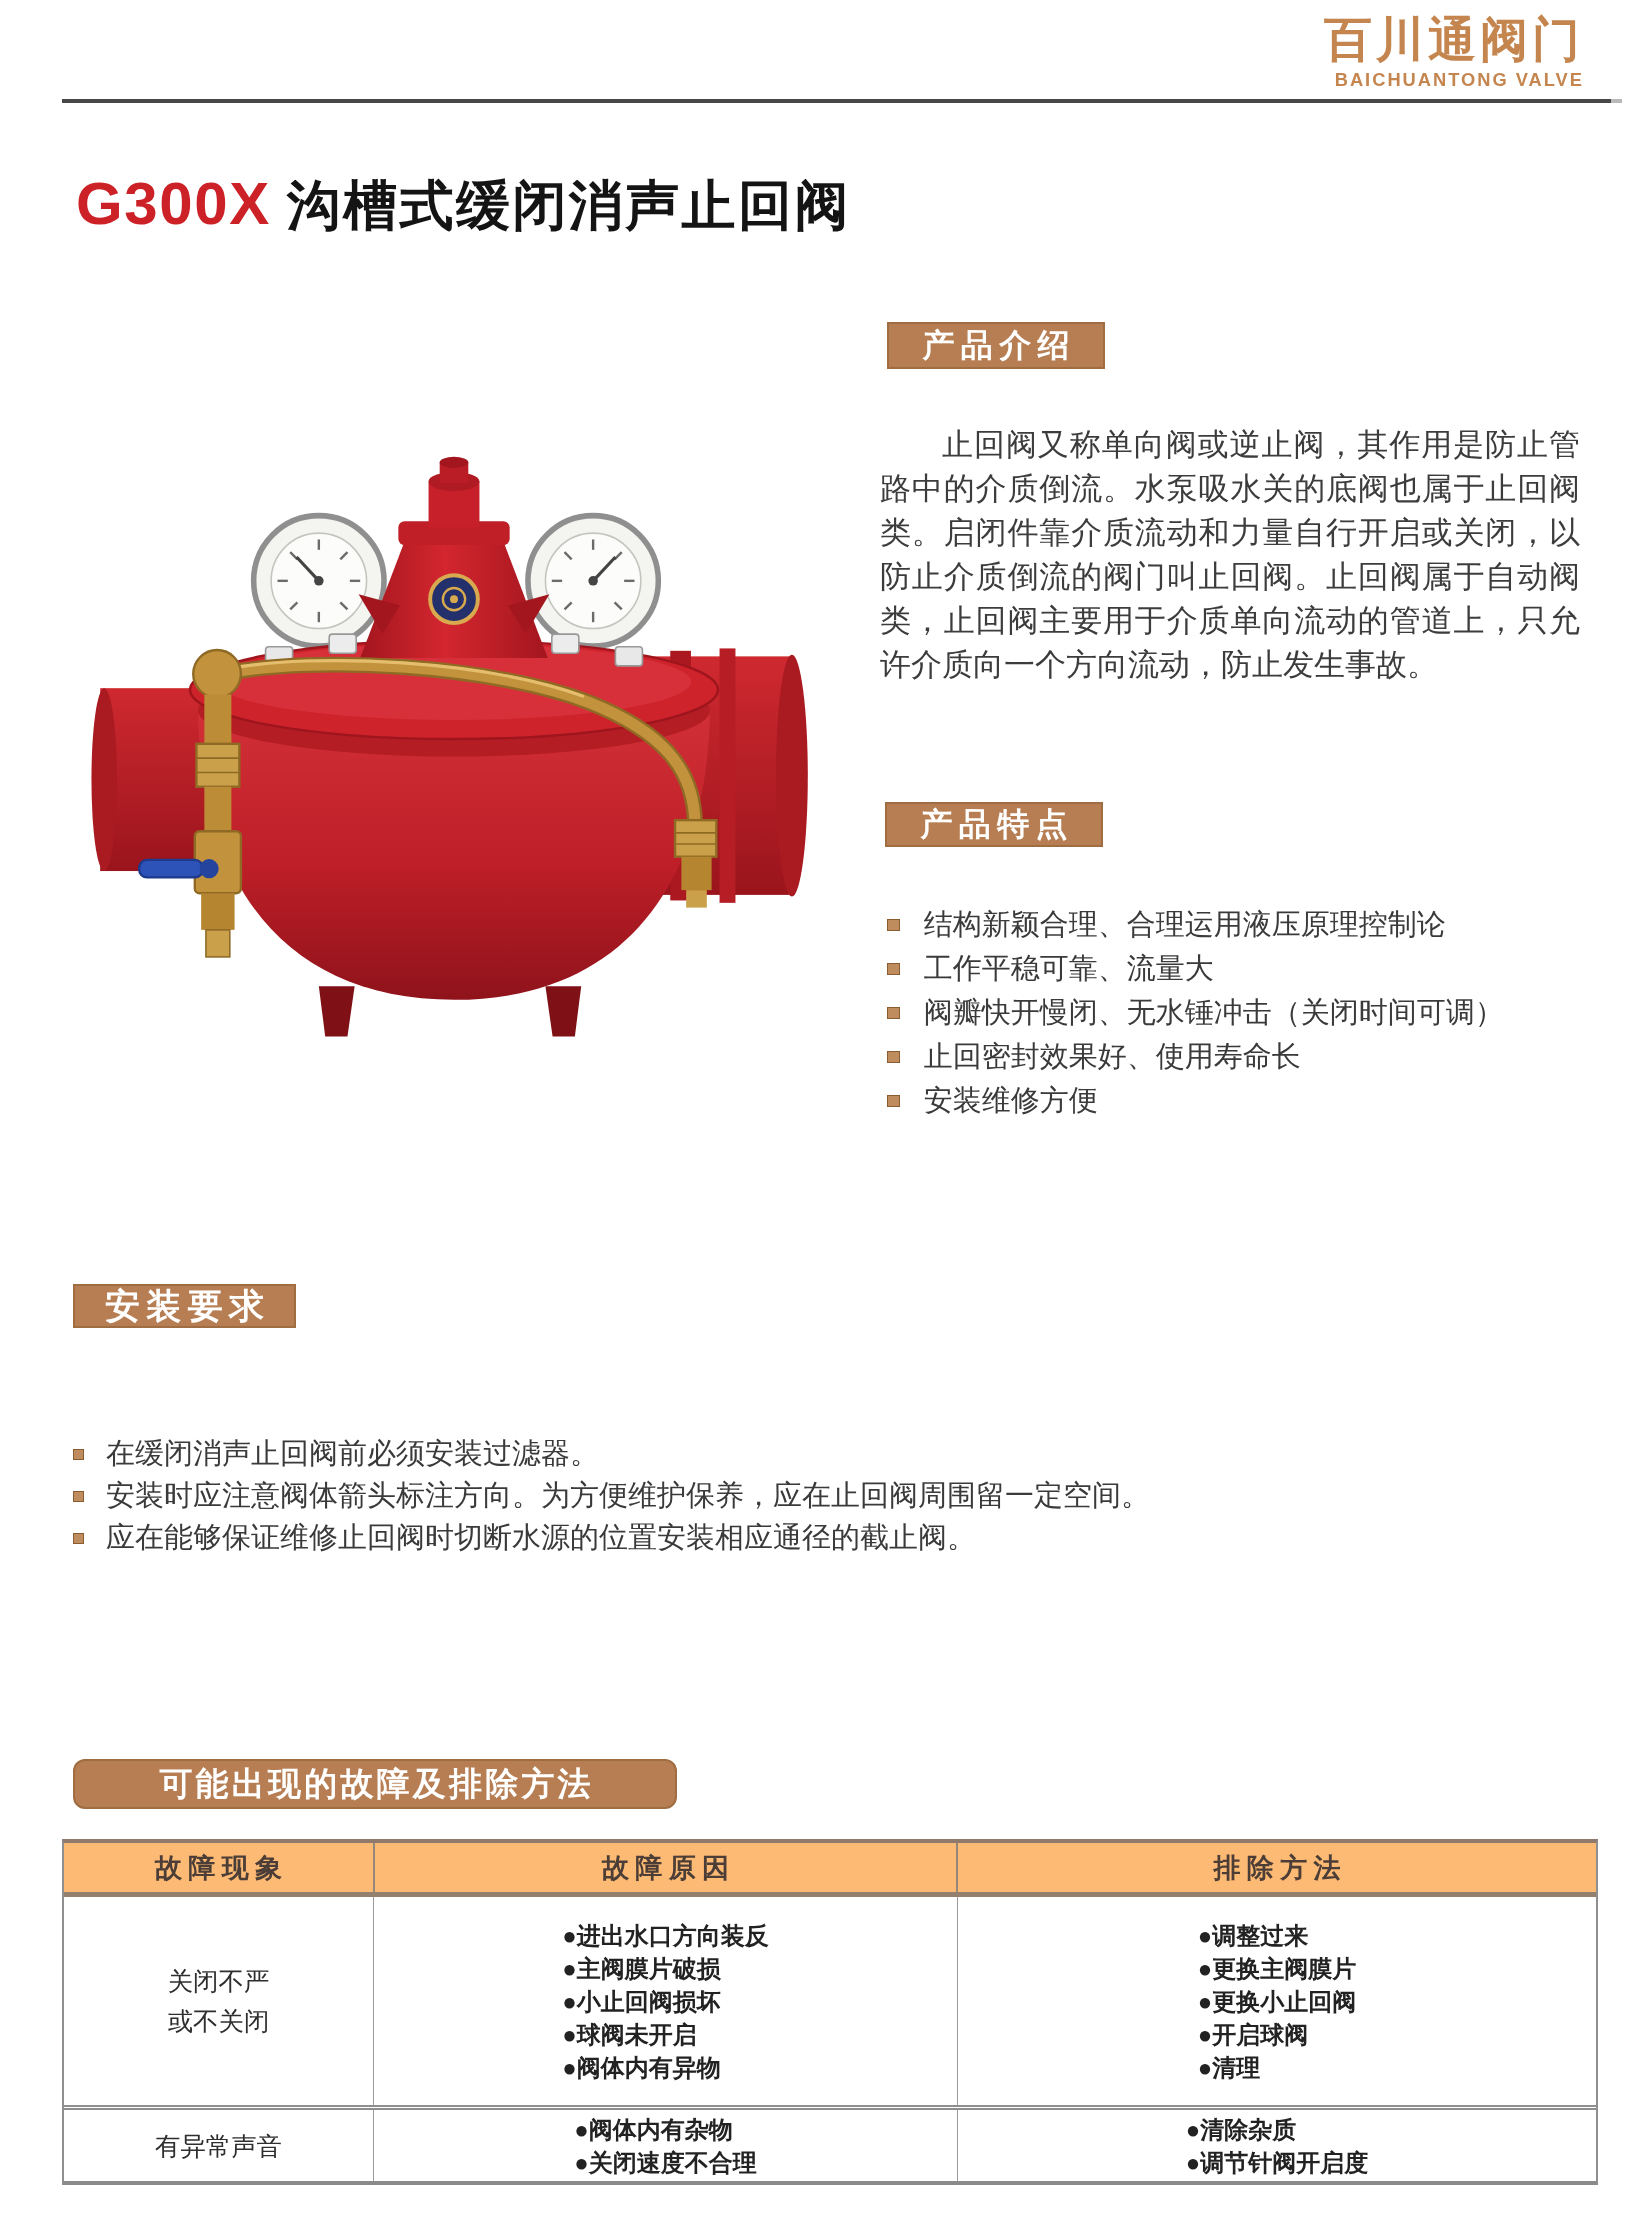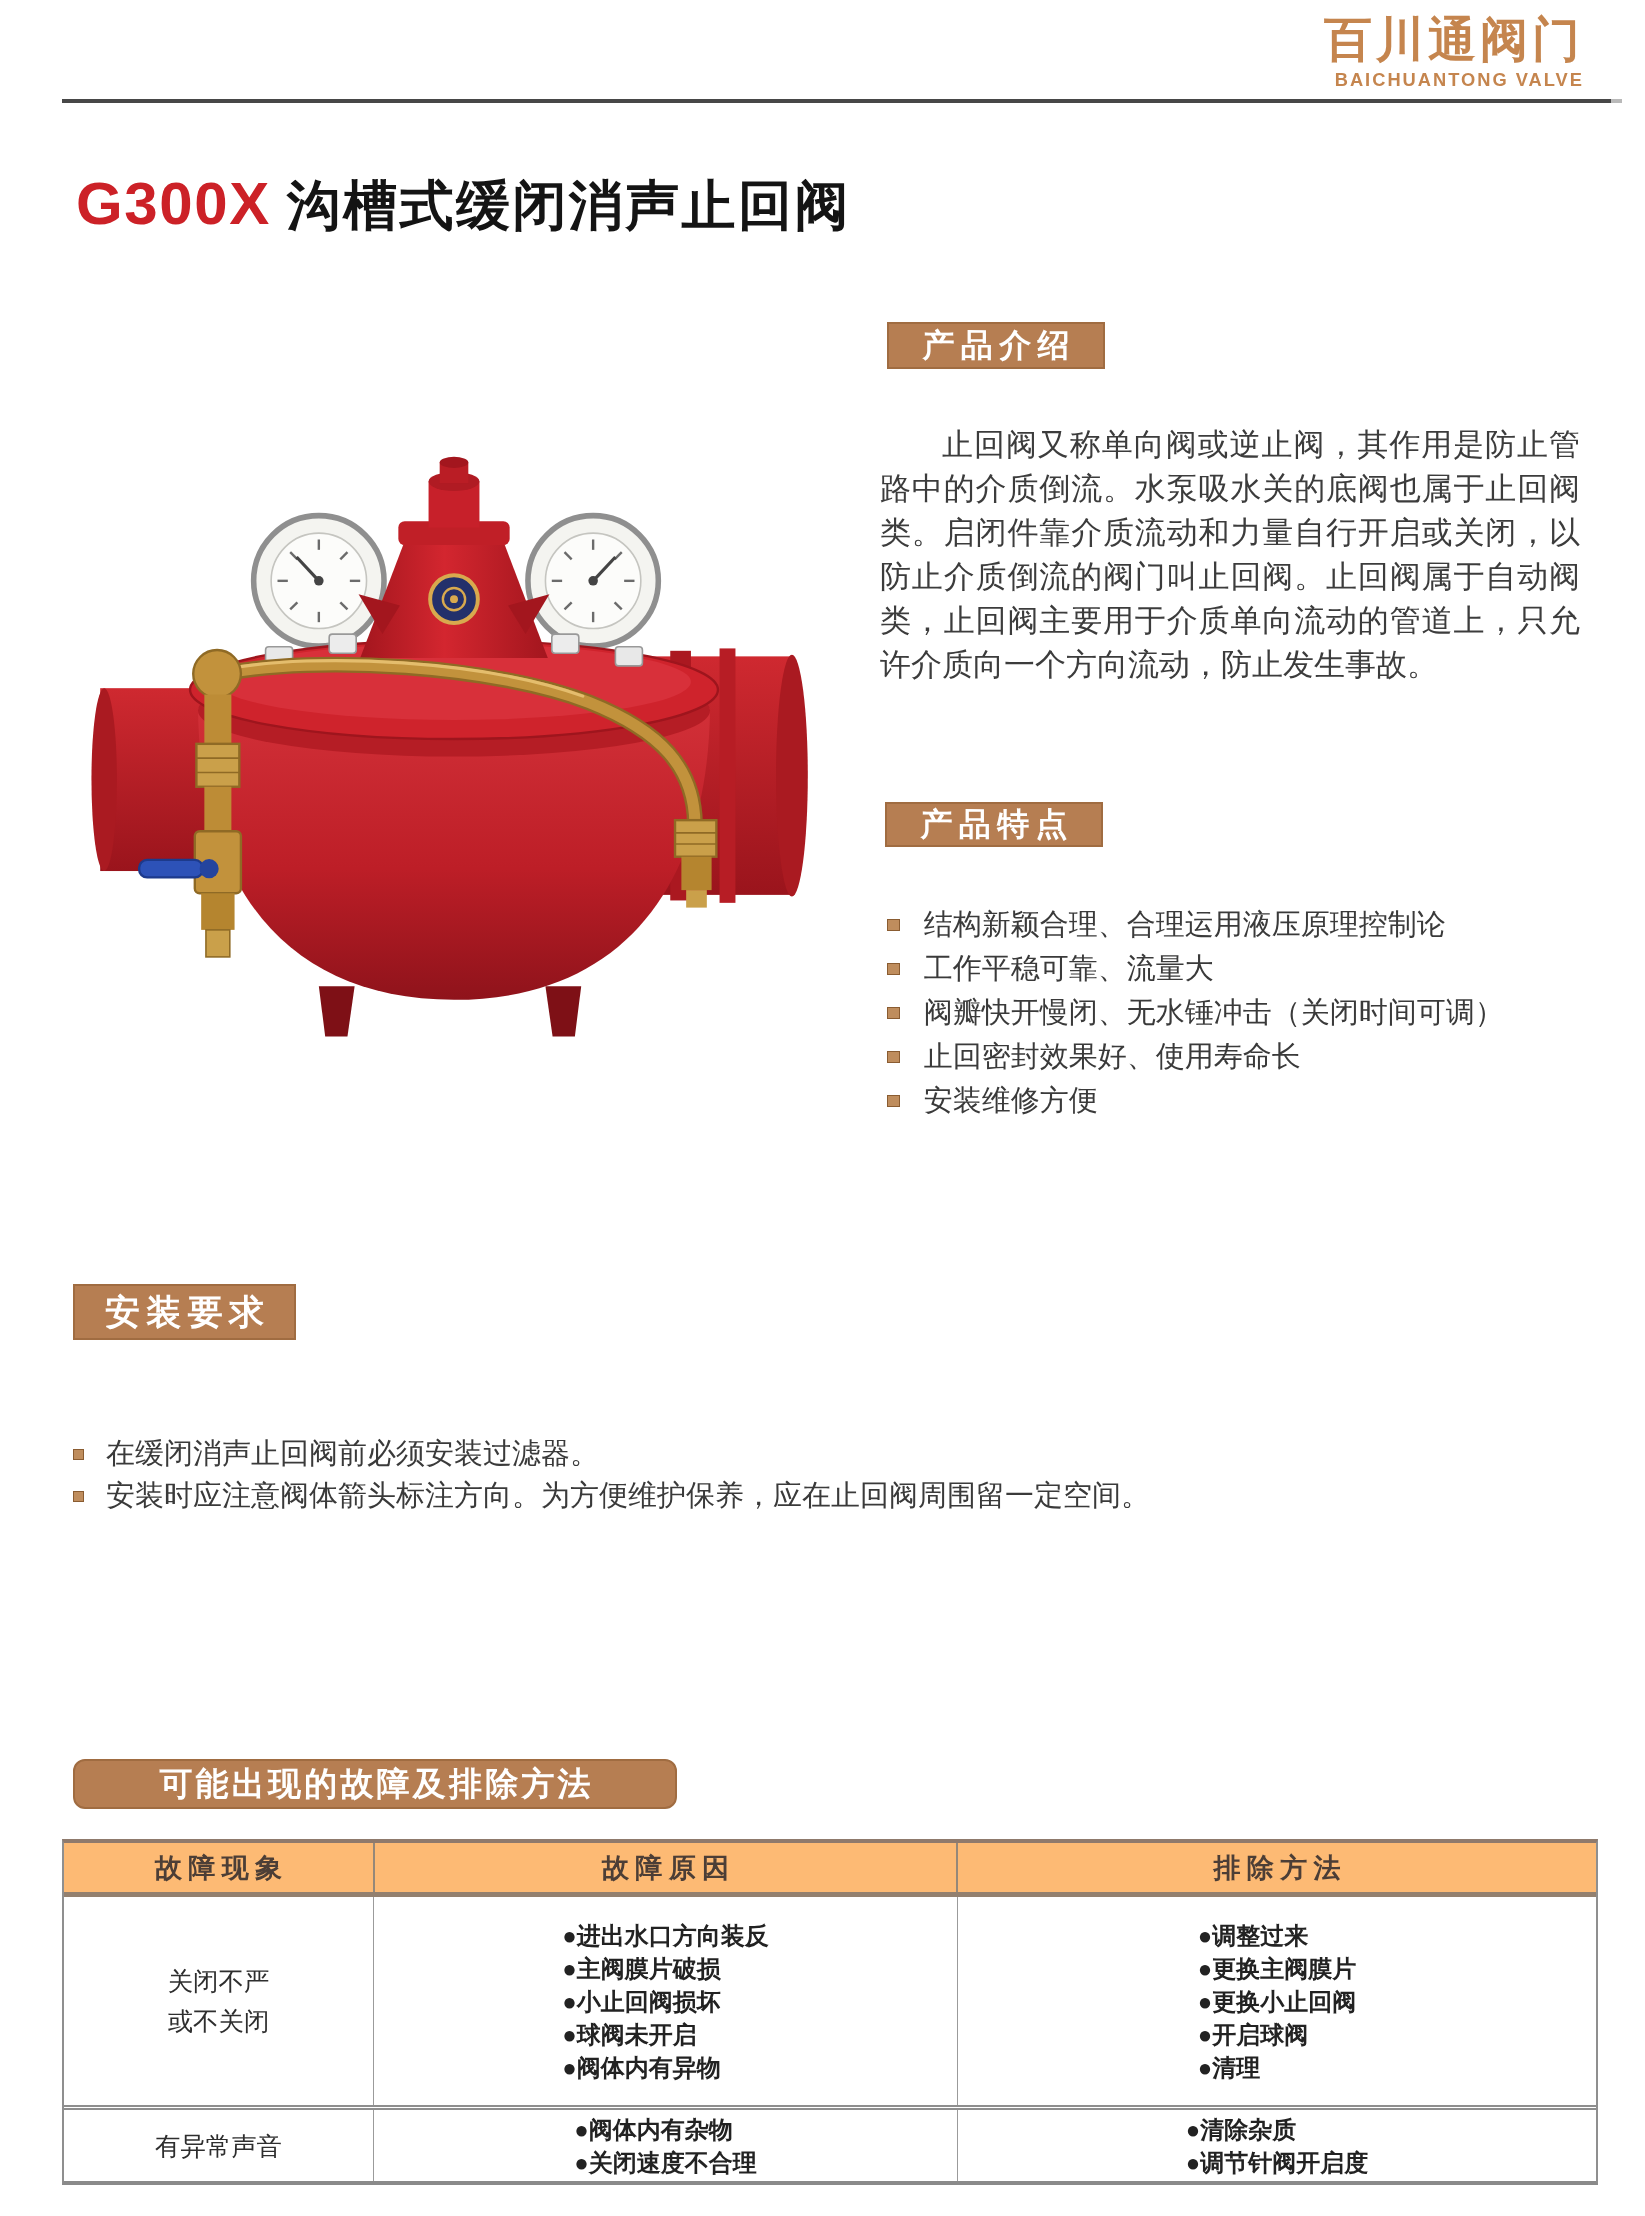--- a/index.html
+++ b/index.html
@@ -22,21 +22,21 @@
   .title .model { font-size:60px; font-weight:bold; color:#cc2127; letter-spacing:1.6px; }
   .title .name  { font-size:54px; font-weight:bold; color:#141414; letter-spacing:2.4px; margin-left:16px; }
 
   
   .hbox {
     position:absolute; background:#b67e52; border:2.4px solid #a06c41;
     color:#ffffff; font-weight:bold; display:flex; align-items:center; justify-content:center;
   }
   .hbox-intro    { left:887px; top:322px;  width:218px; height:47px; font-size:32px; letter-spacing:6.4px; padding-left:6.4px; }
   .hbox-features { left:885px; top:802px; width:218px; height:45px; font-size:32px; letter-spacing:6.4px; padding-left:6.4px; }
-  .hbox-install  { left:73px;   top:1284px; width:223px; height:56px; font-size:35px; letter-spacing:6.4px; padding-left:6.4px; }
+  .hbox-install  { left:73px;   top:1284px; width:223px; height:44px; font-size:35px; letter-spacing:6.4px; padding-left:6.4px; }
   .hbox-faults   { left:73px;   top:1759px; width:604px; height:50px; font-size:33px; letter-spacing:3.2px; padding-left:3.2px;border-radius:12px; }
 
   
   .intro-text {
     position:absolute; left:880px; top:423px; width:700px;
     font-size:31px; line-height:44px; color:#3c3c3c; text-align:justify;
     text-indent:2em; font-weight:500;
   }
 
   
@@ -269,20 +269,24 @@
       <div class="li">
         <span class="sq"></span>
         <span class="li-text">在缓闭消声止回阀前必须安装过滤器。</span>
       </div>
 
       <div class="li">
         <span class="sq"></span>
         <span class="li-text">安装时应注意阀体箭头标注方向。为方便维护保养，应在止回阀周围留一定空间。</span>
       </div>
 
+      <div class="li">
+        <span class="sq"></span>
+        <span class="li-text">应在能够保证维修止回阀时切断水源的位置安装相应通径的截止阀。</span>
+      </div>
     </div>
 
   <div class="hbox hbox-faults">
     <span>可能出现的故障及排除方法</span>
   </div>
 
   <div class="fault-table">
     <div class="t-head">
 
         <div class="t-h">故障现象</div>

